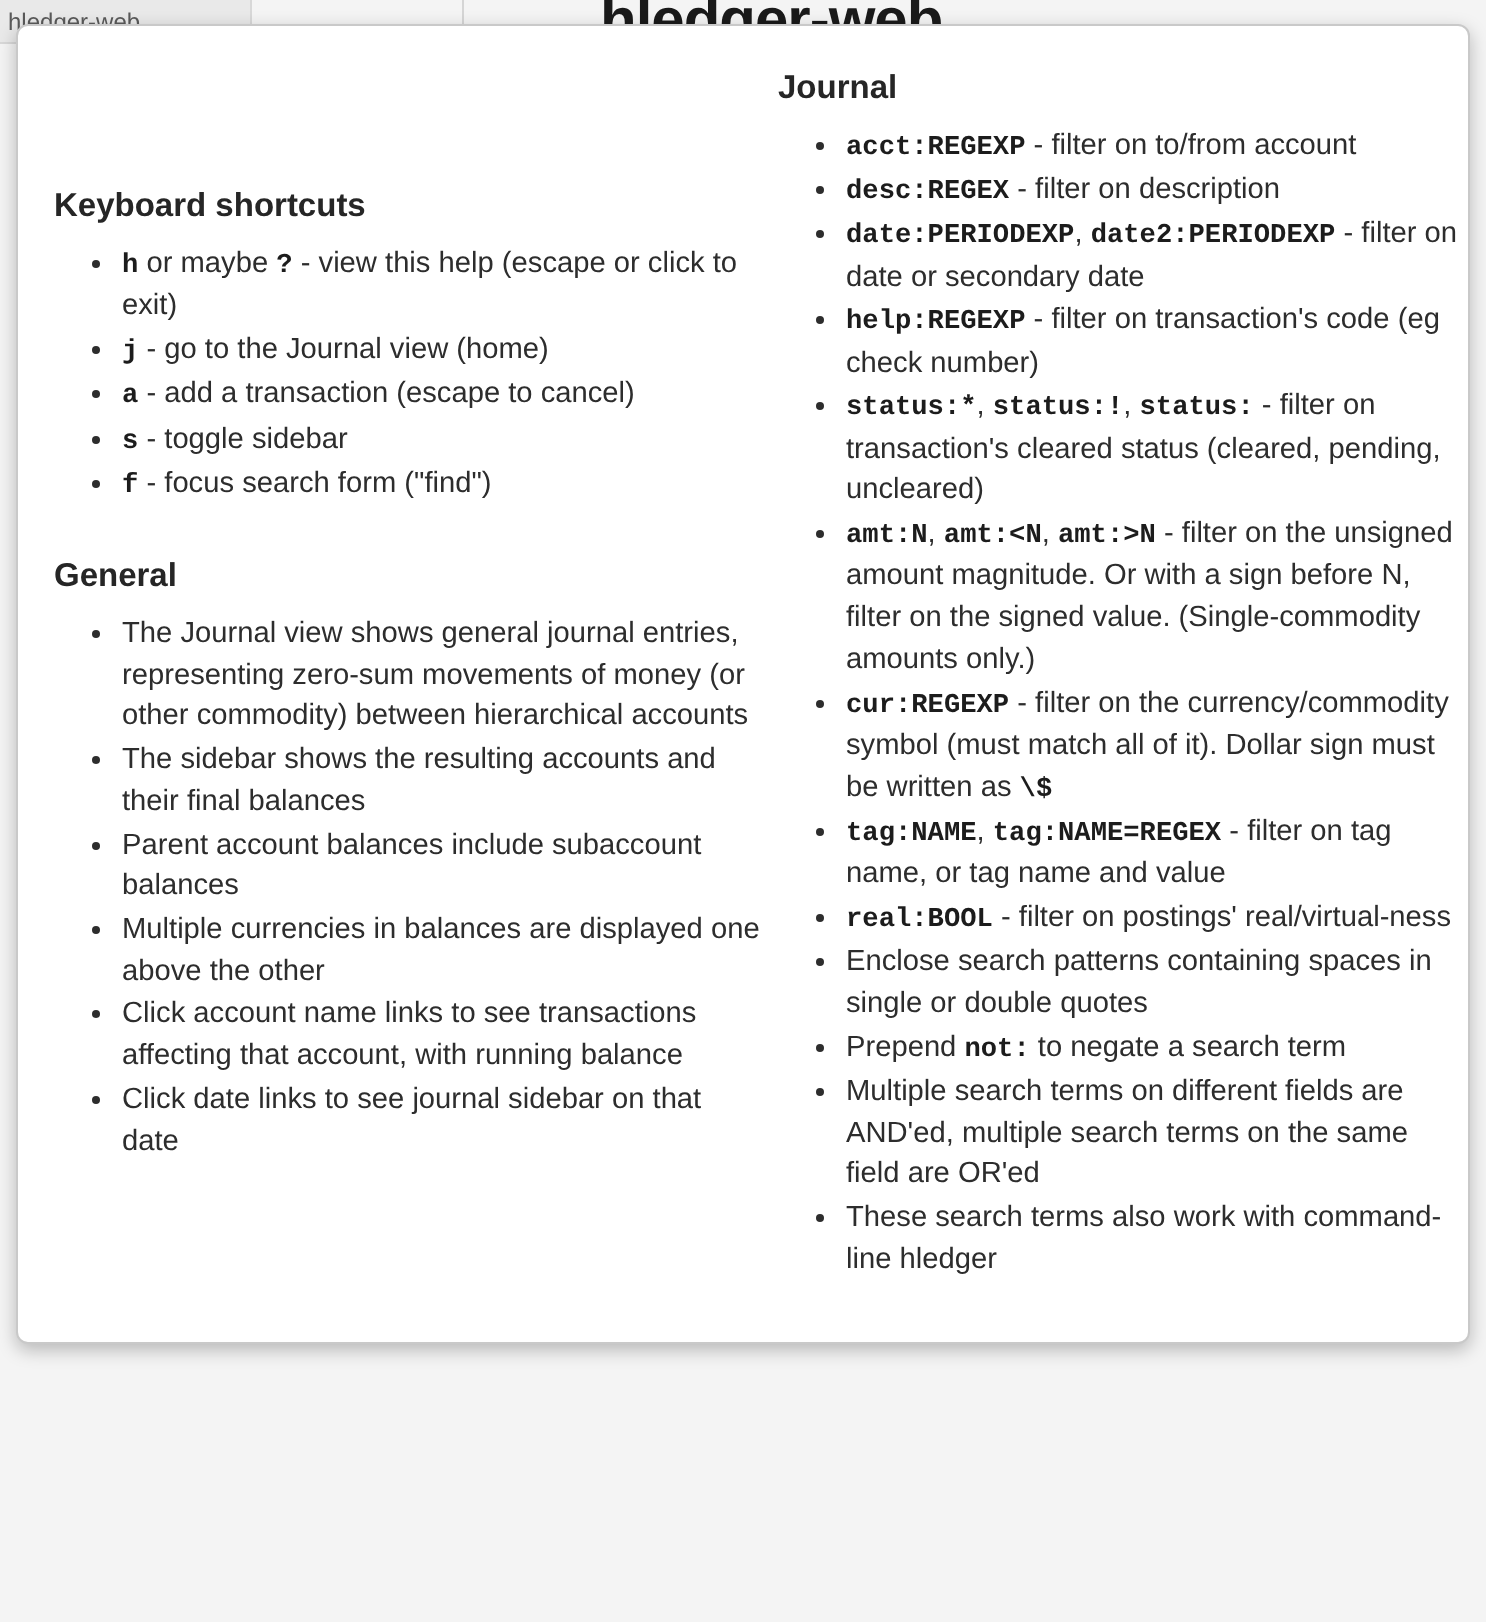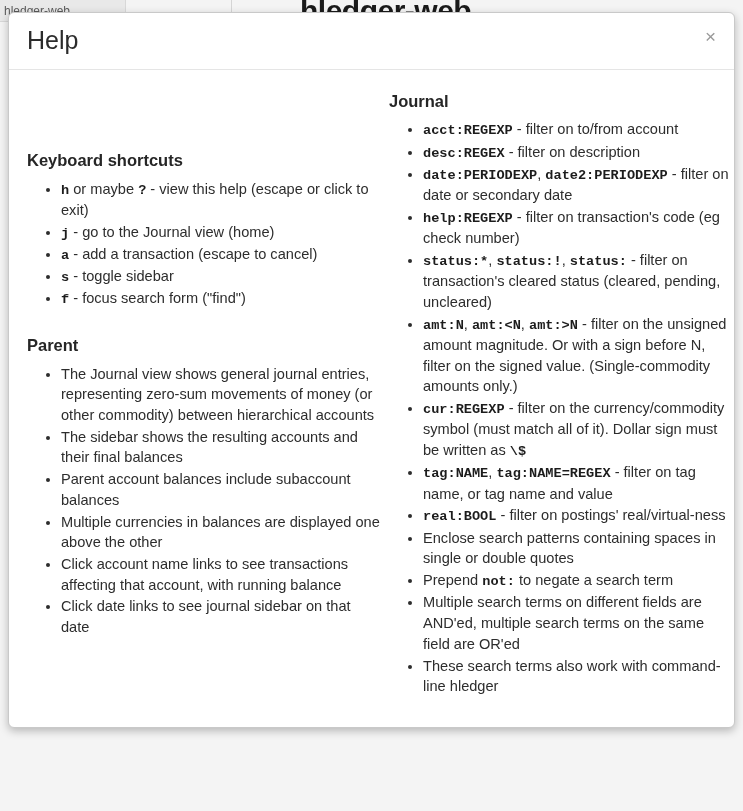--- a/index.html
+++ b/index.html
@@ -158,37 +158,33 @@
 
 <div class="page">
 
   <div class="bg-layer">
     <div class="bg-tab">hledger-web</div>
     <div class="bg-divider"></div>
     <div class="bg-title">hledger-web</div>
   </div>
 
   <div class="modal">
-    <div class="modal-header">
-      <h2 class="modal-title">Help</h2>
-      <button class="modal-close">×</button>
-    </div>
     <div class="modal-body">
       <div class="cols">
         <div class="col-left">
             <h3 class="section-title">Keyboard shortcuts</h3>
             <ul class="help-list">
               <li><code>h</code> or maybe <code>?</code> - view this help (escape or click to exit)</li>
               <li><code>j</code> - go to the Journal view (home)</li>
               <li><code>a</code> - add a transaction (escape to cancel)</li>
               <li><code>s</code> - toggle sidebar</li>
               <li><code>f</code> - focus search form ("find")</li>
             </ul>
             <div class="spacer-12"></div>
-            <h3 class="section-title">Parent</h3>
+            <h3 class="section-title">General</h3>
             <ul class="help-list">
               <li>The Journal view shows general journal entries, representing zero-sum movements of money (or other commodity) between hierarchical accounts</li>
               <li>The sidebar shows the resulting accounts and their final balances</li>
               <li>Parent account balances include subaccount balances</li>
               <li>Multiple currencies in balances are displayed one above the other</li>
               <li>Click account name links to see transactions affecting that account, with running balance</li>
               <li>Click date links to see journal sidebar on that date</li>
             </ul>
           </div>
         <div class="col-right">

